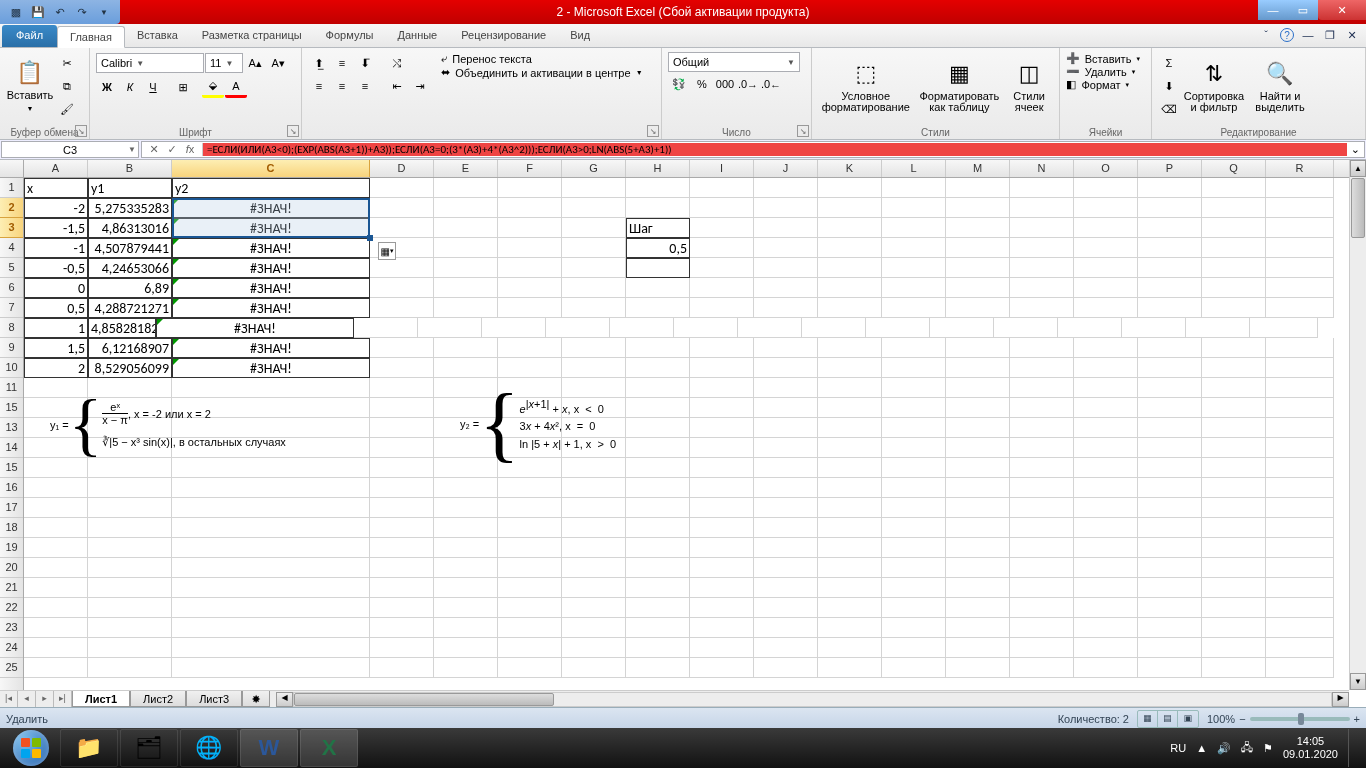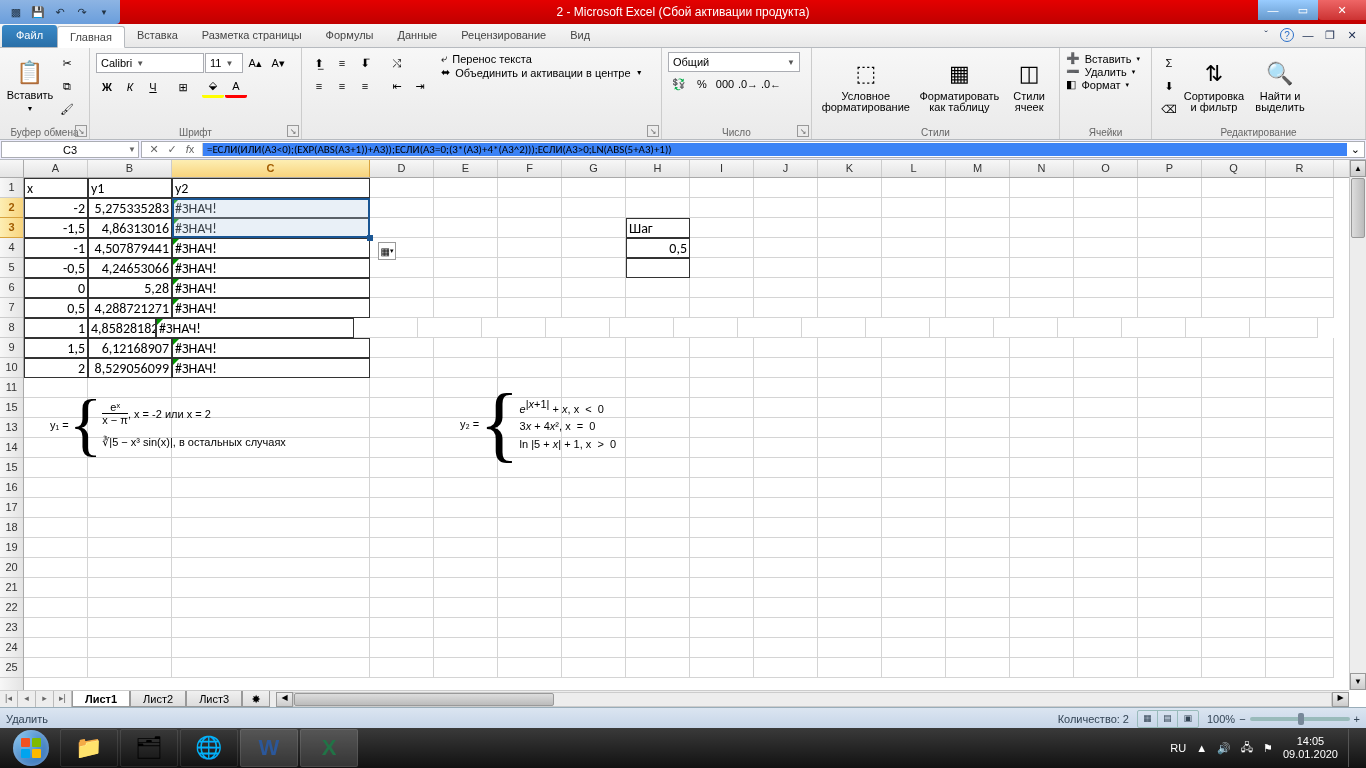--- a/index.html
+++ b/index.html
@@ -30,34 +30,34 @@
 .combo{height:20px;border:1px solid #abadb3;background:#fff;display:flex;align-items:center;padding:0 4px;cursor:pointer}
 .combo .dd{margin-left:4px;color:#555;font-size:8px}
 .dlaunch{position:absolute;right:2px;bottom:2px;width:12px;height:12px;border:1px solid #999;font-size:8px;display:flex;align-items:center;justify-content:center;cursor:pointer;color:#666}
 .namebox-row{height:20px;display:flex;border-bottom:1px solid #b6babf;background:#eef}
 .namebox{width:138px;border:1px solid #abadb3;background:#fff;display:flex;align-items:center;margin:1px;position:relative}
 .namebox input{border:0;width:100%;padding:0 4px;text-align:center;font-size:11px;outline:none}
 .namebox .dd{position:absolute;right:2px;font-size:8px;color:#666}
 .fx-area{flex:1;display:flex;align-items:center;background:#fff;border:1px solid #abadb3;margin:1px}
 .fx-btns{display:flex;gap:2px;padding:0 4px;border-right:1px solid #ccc}
 .fx-btns span{width:16px;text-align:center;cursor:pointer;color:#666}
-.fx-input{flex:1;padding:0 4px;font-family:Calibri;background:#3b82f6;border:0;outline:none}
+.fx-input{flex:1;padding:0 4px;font-family:Calibri;background:#ef4444;border:0;outline:none}
 .sheet-area{position:relative;height:547px;overflow:hidden;background:#fff}
 .colheads{position:absolute;top:0;left:0;right:17px;height:18px;display:flex;background:linear-gradient(#f7f7f7,#e4e4e4);border-bottom:1px solid #aaa}
 .selall{width:24px;border-right:1px solid #aaa;background:linear-gradient(#f7f7f7,#e4e4e4)}
 .ch{border-right:1px solid #ccc;text-align:center;line-height:17px;color:#333;cursor:pointer}
 .ch.sel{background:linear-gradient(#fdeeb3,#f8d47d);color:#a15b00;font-weight:bold;border-right:1px solid #d8a33e}
 .rowheads{position:absolute;top:18px;left:0;width:24px;bottom:17px;background:linear-gradient(90deg,#f7f7f7,#e4e4e4);border-right:1px solid #aaa}
 .rh{height:20px;border-bottom:1px solid #ccc;text-align:center;line-height:19px;color:#333;cursor:pointer}
 .rh.sel{background:linear-gradient(90deg,#fdeeb3,#f8d47d);color:#a15b00;font-weight:bold;border-bottom:1px solid #d8a33e}
 .cells{position:absolute;top:18px;left:24px;right:17px;bottom:17px;overflow:hidden}
 .row{display:flex;height:20px}
 .cell{border-right:1px solid #d4d4d4;border-bottom:1px solid #d4d4d4;padding:0 2px;line-height:19px;overflow:hidden;white-space:nowrap;font-family:Calibri;font-size:14px}
 .cell.r{text-align:right}
-.cell.c{}
+.cell.c{text-align:center}
 .cell.bord{border:1px solid #333}
 .selrange{position:absolute;border:2px solid #1a5694;background:rgba(183,204,228,0.3);pointer-events:none}
 .fillhandle{position:absolute;width:6px;height:6px;background:#1a5694;pointer-events:none}
 .greentri{position:absolute;width:0;height:0;border-top:6px solid #090;border-right:6px solid transparent}
 .autofill-btn{position:absolute;width:18px;height:18px;border:1px solid #9a9a9a;background:#fff;display:flex;align-items:center;justify-content:center;font-size:10px;cursor:pointer}
 .vscroll{position:absolute;top:0;right:0;width:17px;bottom:17px;background:#ededed;border-left:1px solid #ccc}
 .vscroll .thumb{position:absolute;top:18px;left:1px;right:1px;height:60px;background:linear-gradient(90deg,#ddd,#bbb);border:1px solid #999;border-radius:2px}
 .vscroll .btn{height:17px;background:linear-gradient(#eee,#ccc);border:1px solid #999;text-align:center;font-size:8px;line-height:15px;cursor:pointer}
 .hscroll-row{position:absolute;bottom:0;left:0;right:17px;height:17px;display:flex;background:#ededed;border-top:1px solid #ccc}
 .sheet-tabs{display:flex;align-items:center;background:#ededed}
@@ -433,21 +433,21 @@
         <div class="cell" style="width: 64px;"></div>
         <div class="cell" style="width: 64px;"></div>
         <div class="cell" style="width: 64px;"></div>
         <div class="cell" style="width: 64px;"></div>
         <div class="cell" style="width: 64px;"></div>
         <div class="cell" style="width: 64px;"></div>
         <div class="cell" style="width: 68px;"></div>
       </div>
       <div class="row">
         <div class="cell r bord" style="width: 64px;">0</div>
-        <div class="cell r bord" style="width: 84px;">5,28</div>
+        <div class="cell r bord" style="width: 84px;">6,89</div>
         <div class="cell c bord" style="width: 198px; position: relative;">#ЗНАЧ!<div class="greentri" style="left: 0px; top: 0px;"></div></div>
         <div class="cell" style="width: 64px;"></div>
         <div class="cell" style="width: 64px;"></div>
         <div class="cell" style="width: 64px;"></div>
         <div class="cell" style="width: 64px;"></div>
         <div class="cell" style="width: 64px;"></div>
         <div class="cell" style="width: 64px;"></div>
         <div class="cell" style="width: 64px;"></div>
         <div class="cell" style="width: 64px;"></div>
         <div class="cell" style="width: 64px;"></div>

